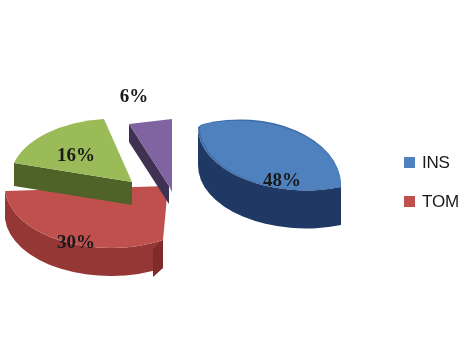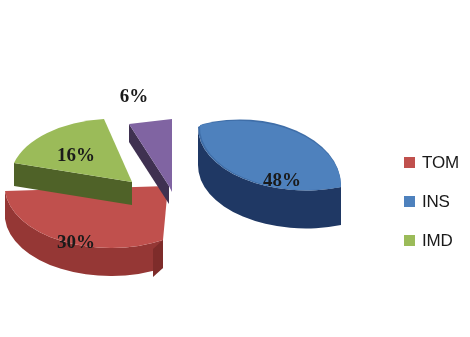--- a/index.html
+++ b/index.html
@@ -126,30 +126,26 @@
                A 104 65 0 0 0 200 125
                Z" fill="#4E81BD"></path>
       <text class="slice-label" x="282" y="186" text-anchor="middle">48%</text>
     </g>
 
   </svg>
 
   <div id="legend">
 
     <div class="legend-item">
-      <span class="legend-swatch" style="background:#C0504D"></span>
-      <span class="legend-label">TOM</span>
-    </div>
-
-    <div class="legend-item">
       <span class="legend-swatch" style="background:#4E81BD"></span>
       <span class="legend-label">INS</span>
     </div>
 
     <div class="legend-item">
-      <span class="legend-swatch" style="background:#9BBB59"></span>
-      <span class="legend-label">IMD</span>
+      <span class="legend-swatch" style="background:#C0504D"></span>
+      <span class="legend-label">TOM</span>
     </div>
+
 
 
   </div>
 
 </div>
 
 </body></html>

